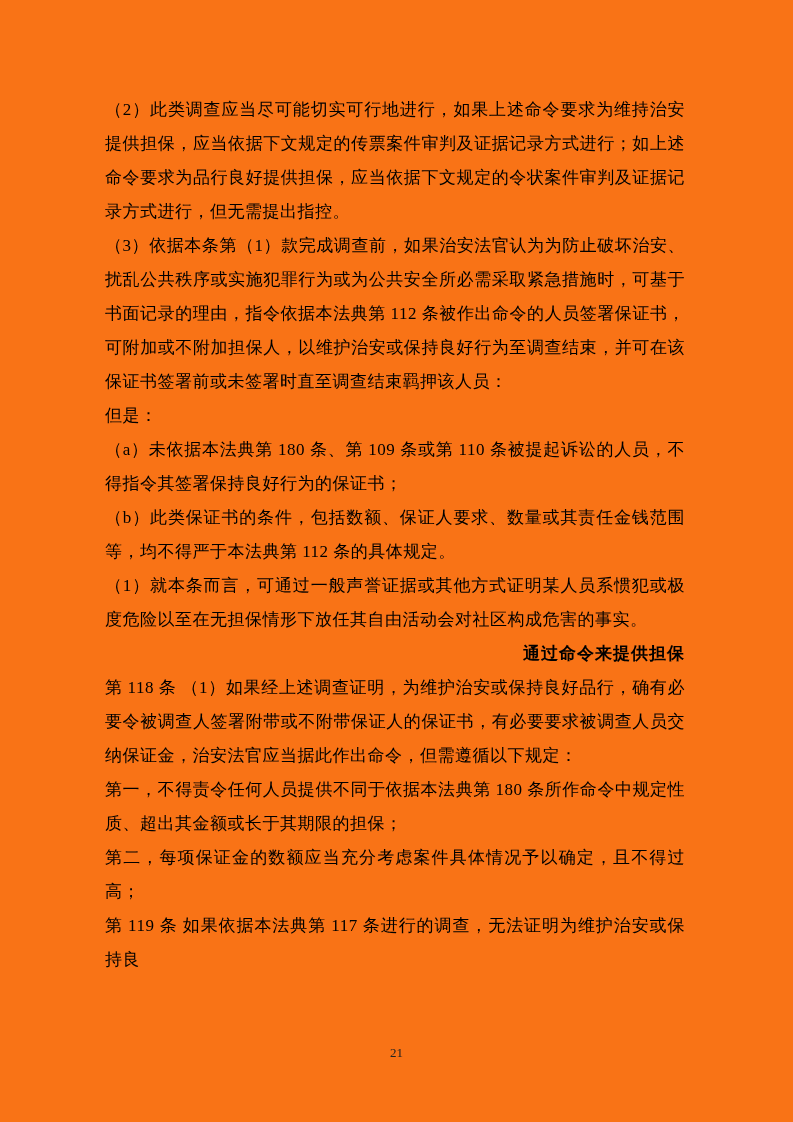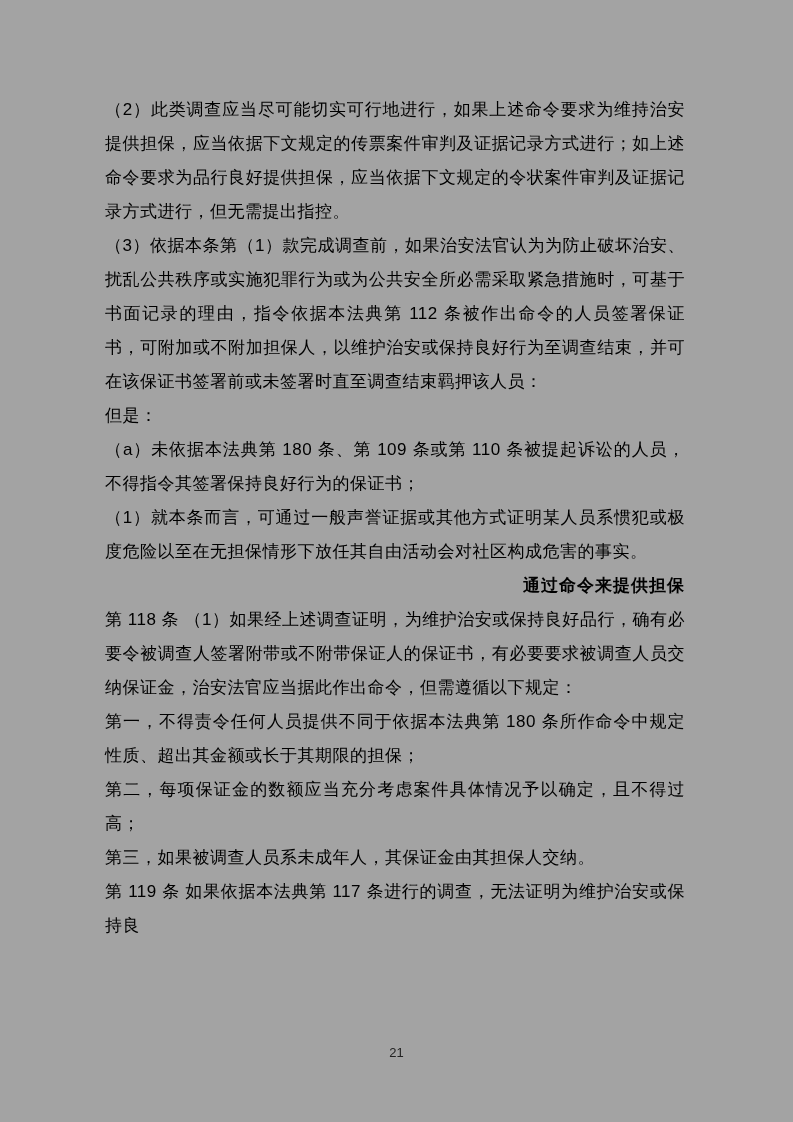--- a/index.html
+++ b/index.html
@@ -5,23 +5,23 @@
   html, body {
     margin: 0;
     padding: 0;
     background: #f2f2f2;
   }
   .page {
     position: relative;
     width: 793px;
     height: 1122px;
     margin: 0 auto;
-    background: #a3a3a3;
+    background: #f97316;
     overflow: hidden;
-    font-family: Liberation Sans, sans-serif;
+    font-family: Liberation Serif, serif;
     color: #000000;
   }
   .content {
     position: absolute;
     left: 105px;
     top: 93px;
     width: 580px;
   }
   .para {
     margin: 0;
@@ -51,22 +51,22 @@
 </style>
 </head>
 <body>
 
 <div class="page">
   <div class="content">
     <p class="para">（2）此类调查应当尽可能切实可行地进行，如果上述命令要求为维持治安提供担保，应当依据下文规定的传票案件审判及证据记录方式进行；如上述命令要求为品行良好提供担保，应当依据下文规定的令状案件审判及证据记录方式进行，但无需提出指控。</p>
     <p class="para">（3）依据本条第（1）款完成调查前，如果治安法官认为为防止破坏治安、扰乱公共秩序或实施犯罪行为或为公共安全所必需采取紧急措施时，可基于书面记录的理由，指令依据本法典第 112 条被作出命令的人员签署保证书，可附加或不附加担保人，以维护治安或保持良好行为至调查结束，并可在该保证书签署前或未签署时直至调查结束羁押该人员：</p>
     <p class="para">但是：</p>
     <p class="para">（a）未依据本法典第 180 条、第 109 条或第 110 条被提起诉讼的人员，不得指令其签署保持良好行为的保证书；</p>
+    <p class="para">（b）此类保证书的条件，包括数额、保证人要求、数量或其责任金钱范围等，均不得严于本法典第 112 条的具体规定。</p>
     <p class="para">（1）就本条而言，可通过一般声誉证据或其他方式证明某人员系惯犯或极度危险以至在无担保情形下放任其自由活动会对社区构成危害的事实。</p>
     <p class="para heading">通过命令来提供担保</p>
     <p class="para">第 118 条 （1）如果经上述调查证明，为维护治安或保持良好品行，确有必要令被调查人签署附带或不附带保证人的保证书，有必要要求被调查人员交纳保证金，治安法官应当据此作出命令，但需遵循以下规定：</p>
     <p class="para">第一，不得责令任何人员提供不同于依据本法典第 180 条所作命令中规定性质、超出其金额或长于其期限的担保；</p>
     <p class="para">第二，每项保证金的数额应当充分考虑案件具体情况予以确定，且不得过高；</p>
-    <p class="para">第三，如果被调查人员系未成年人，其保证金由其担保人交纳。</p>
     <p class="para">第 119 条 如果依据本法典第 117 条进行的调查，无法证明为维护治安或保持良</p>
   </div>
   <div class="page-number">21</div>
 </div>
 
 </body></html>

